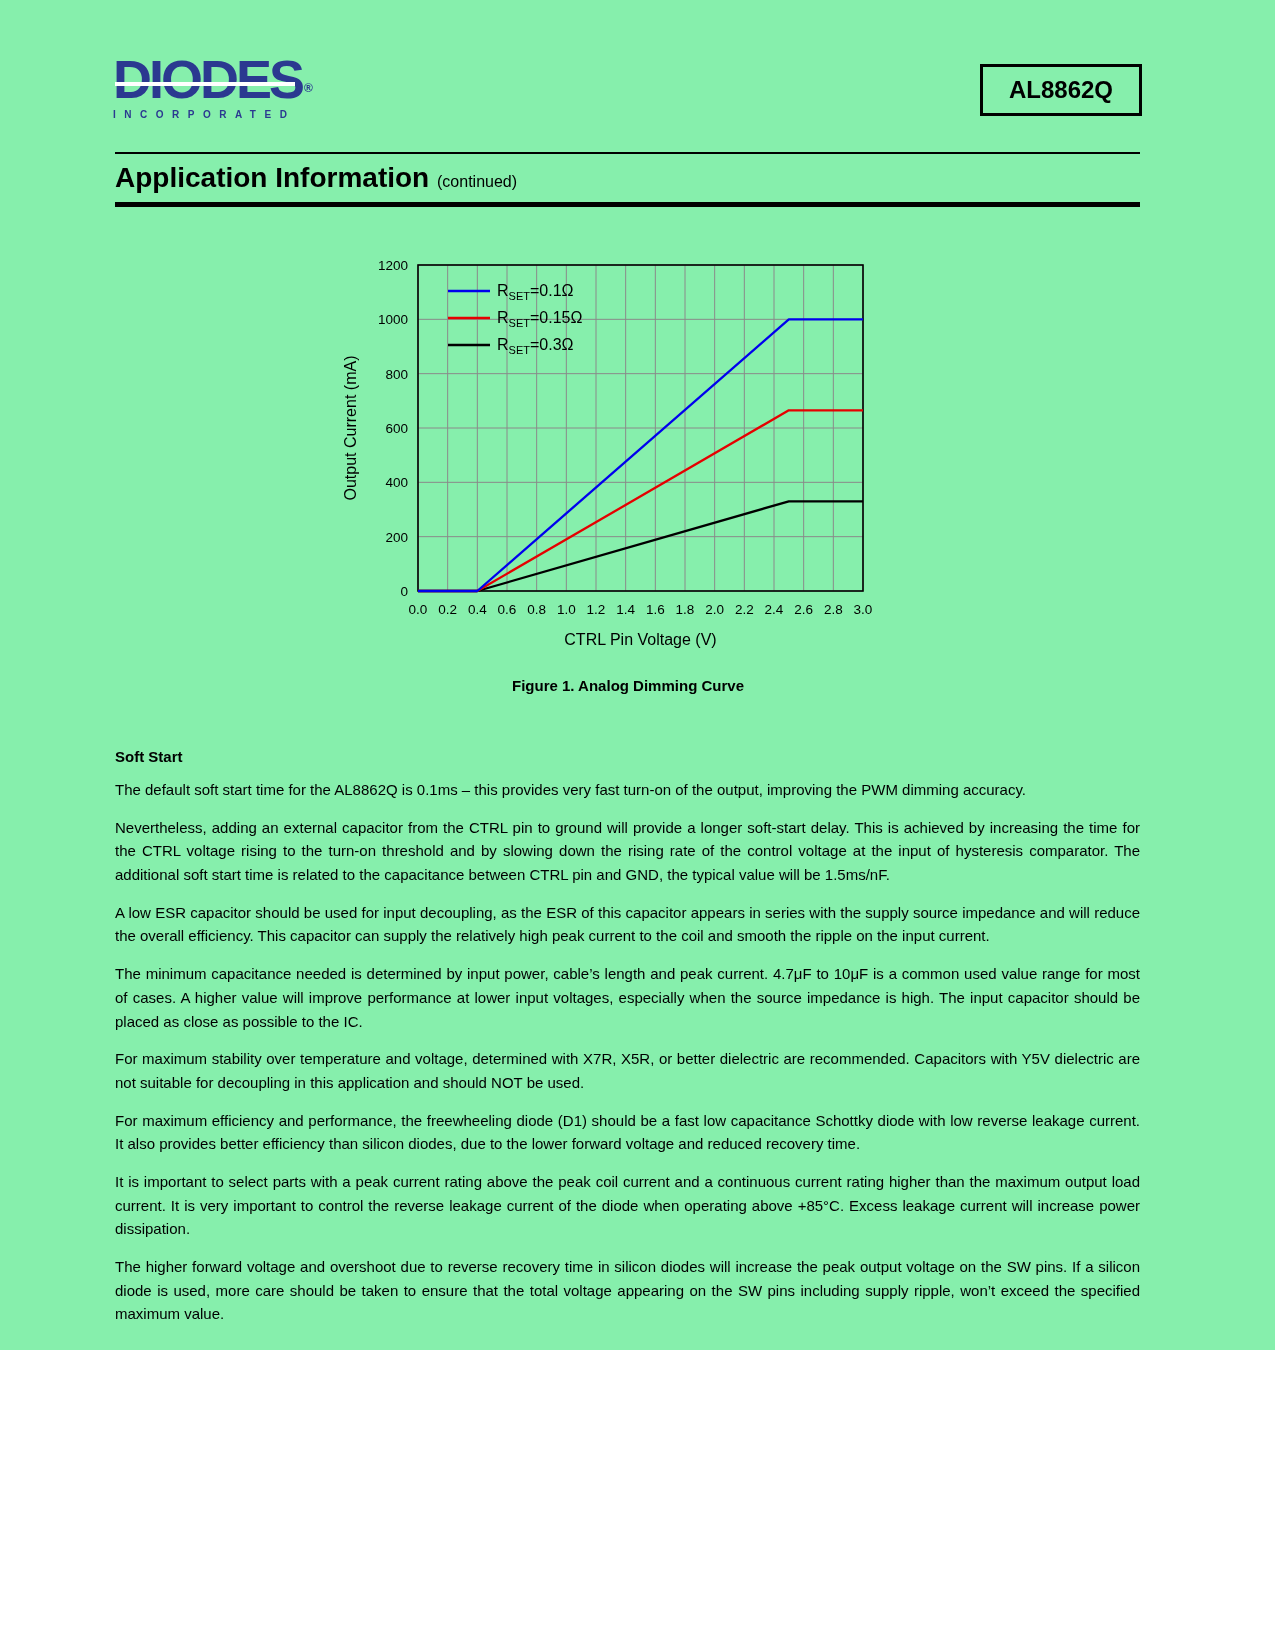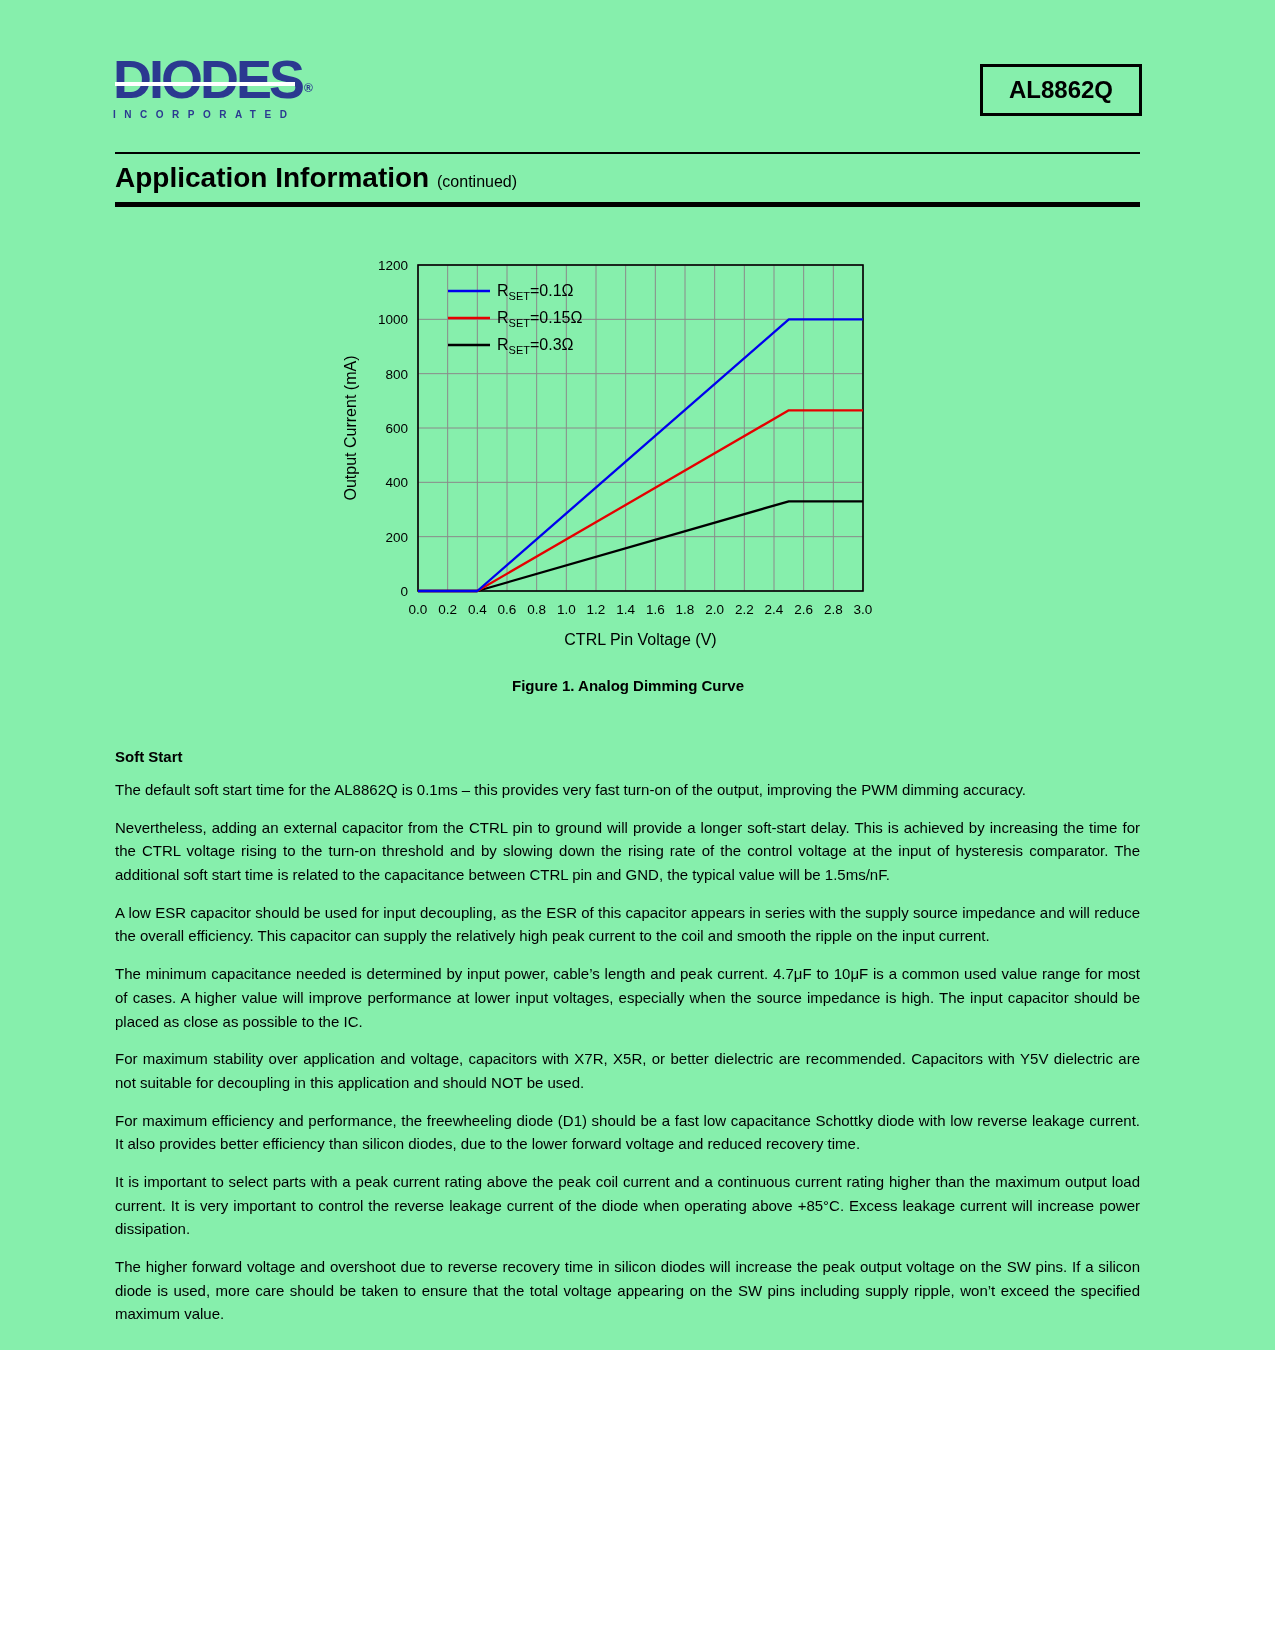--- a/index.html
+++ b/index.html
@@ -154,21 +154,21 @@
 
   <main class="content">
     <section>
       <h3>Soft Start</h3>
       <p>The default soft start time for the AL8862Q is 0.1ms – this provides very fast turn-on of the output, improving the PWM dimming accuracy.</p>
       <p>Nevertheless, adding an external capacitor from the CTRL pin to ground will provide a longer soft-start delay. This is achieved by increasing the time for the CTRL voltage rising to the turn-on threshold and by slowing down the rising rate of the control voltage at the input of hysteresis comparator. The additional soft start time is related to the capacitance between CTRL pin and GND, the typical value will be 1.5ms/nF.</p>
     </section>
     <section>
       <p>A low ESR capacitor should be used for input decoupling, as the ESR of this capacitor appears in series with the supply source impedance and will reduce the overall efficiency. This capacitor can supply the relatively high peak current to the coil and smooth the ripple on the input current.</p>
       <p>The minimum capacitance needed is determined by input power, cable’s length and peak current. 4.7μF to 10μF is a common used value range for most of cases. A higher value will improve performance at lower input voltages, especially when the source impedance is high. The input capacitor should be placed as close as possible to the IC.</p>
-      <p>For maximum stability over application and voltage, capacitors with X7R, X5R, or better dielectric are recommended. Capacitors with Y5V dielectric are not suitable for decoupling in this application and should NOT be used.</p>
+      <p>For maximum stability over temperature and voltage, determined with X7R, X5R, or better dielectric are recommended. Capacitors with Y5V dielectric are not suitable for decoupling in this application and should NOT be used.</p>
     </section>
     <section>
       <p>For maximum efficiency and performance, the freewheeling diode (D1) should be a fast low capacitance Schottky diode with low reverse leakage current. It also provides better efficiency than silicon diodes, due to the lower forward voltage and reduced recovery time.</p>
       <p>It is important to select parts with a peak current rating above the peak coil current and a continuous current rating higher than the maximum output load current. It is very important to control the reverse leakage current of the diode when operating above +85°C. Excess leakage current will increase power dissipation.</p>
       <p>The higher forward voltage and overshoot due to reverse recovery time in silicon diodes will increase the peak output voltage on the SW pins. If a silicon diode is used, more care should be taken to ensure that the total voltage appearing on the SW pins including supply ripple, won’t exceed the specified maximum value.</p>
     </section>
   </main>
 
   <div class="footer">
     <div class="f-left">

